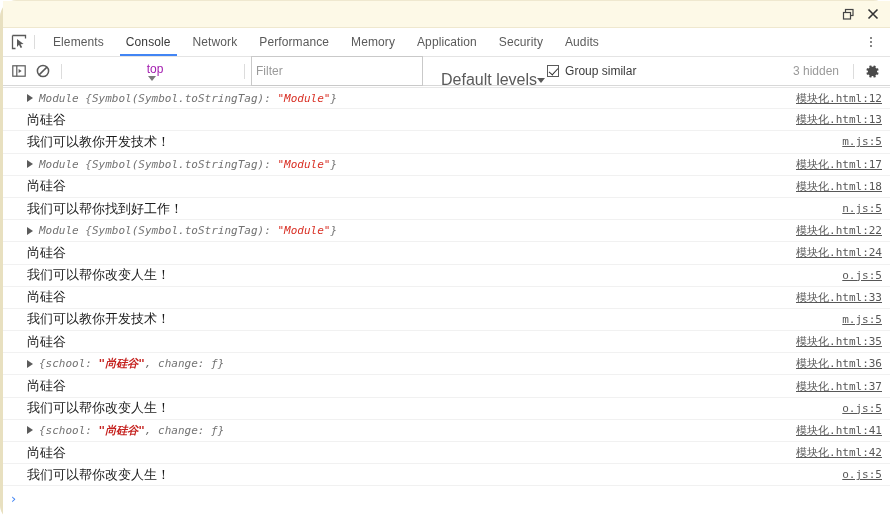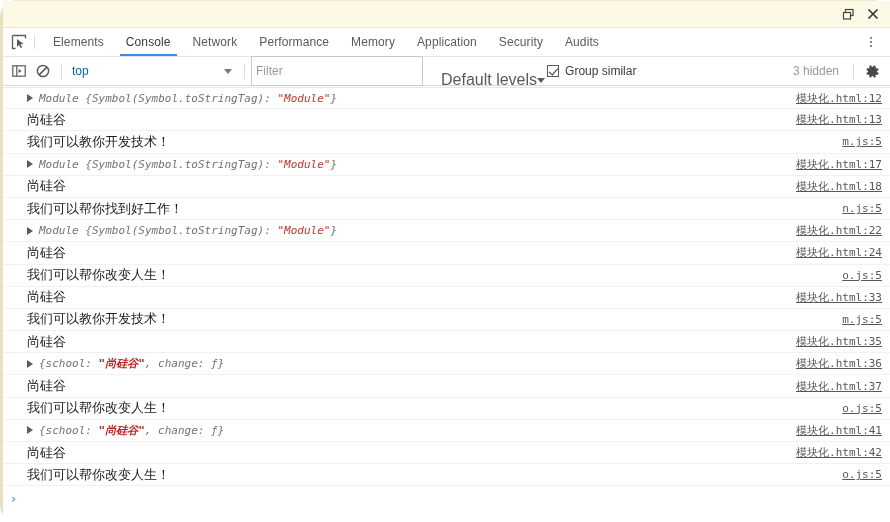--- a/index.html
+++ b/index.html
@@ -80,23 +80,24 @@
   }
   .tb-icon {
     width: 24px; height: 24px;
     display: flex; align-items: center; justify-content: center;
     cursor: pointer;
   }
   .tb-sep { width: 1px; height: 15px; background: #dcdcdc; margin: 0 6px; }
   .ctx-select {
     display: flex; align-items: center;
     min-width: 170px;
-    font-size: 12px; color: #0369a1;
+    font-size: 12px; color: #a21caf;
     cursor: pointer;
     padding-left: 4px;
+    flex-direction: column;
   }
   .ctx-select .lbl { flex: 1; }
   .caret {
     width: 0; height: 0;
     border-left: 4px solid transparent;
     border-right: 4px solid transparent;
     border-top: 5px solid #7a7a7a;
     margin-right: 6px;
   }
   .filter-input {

